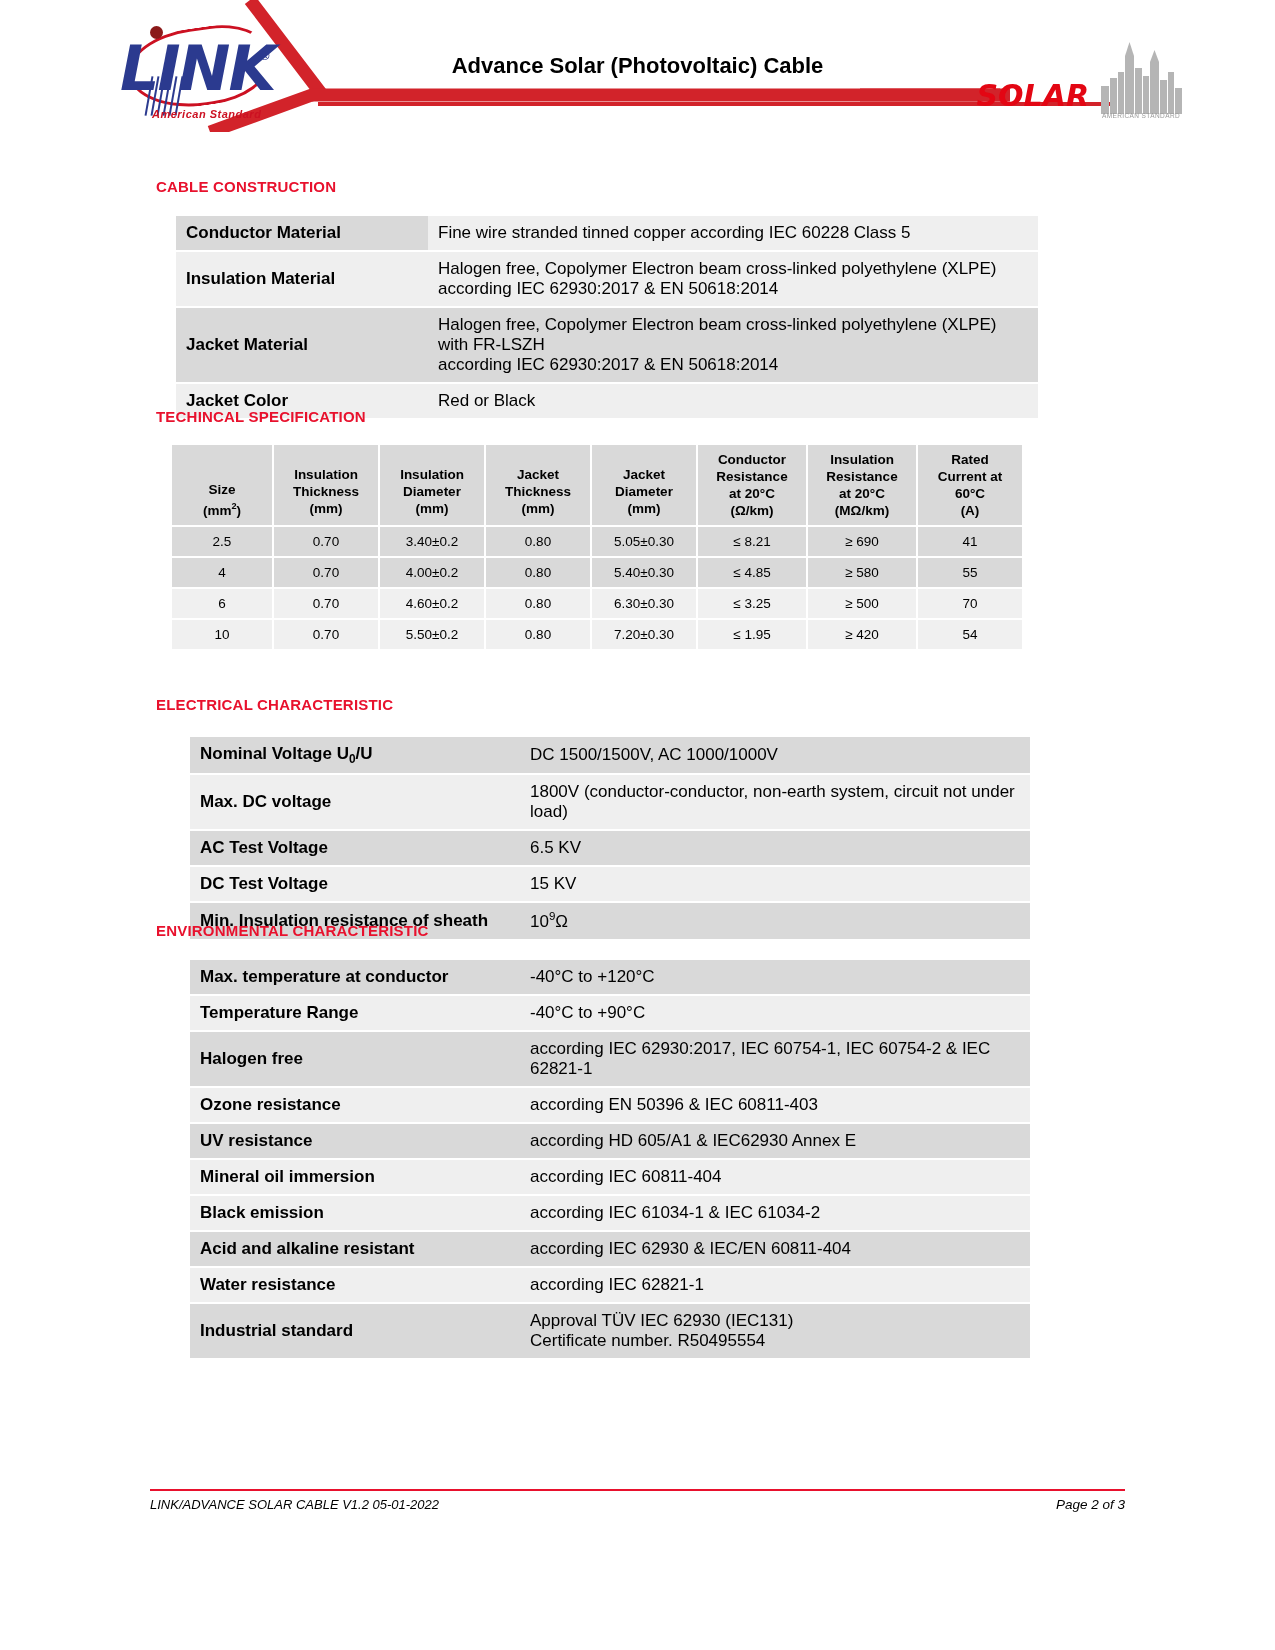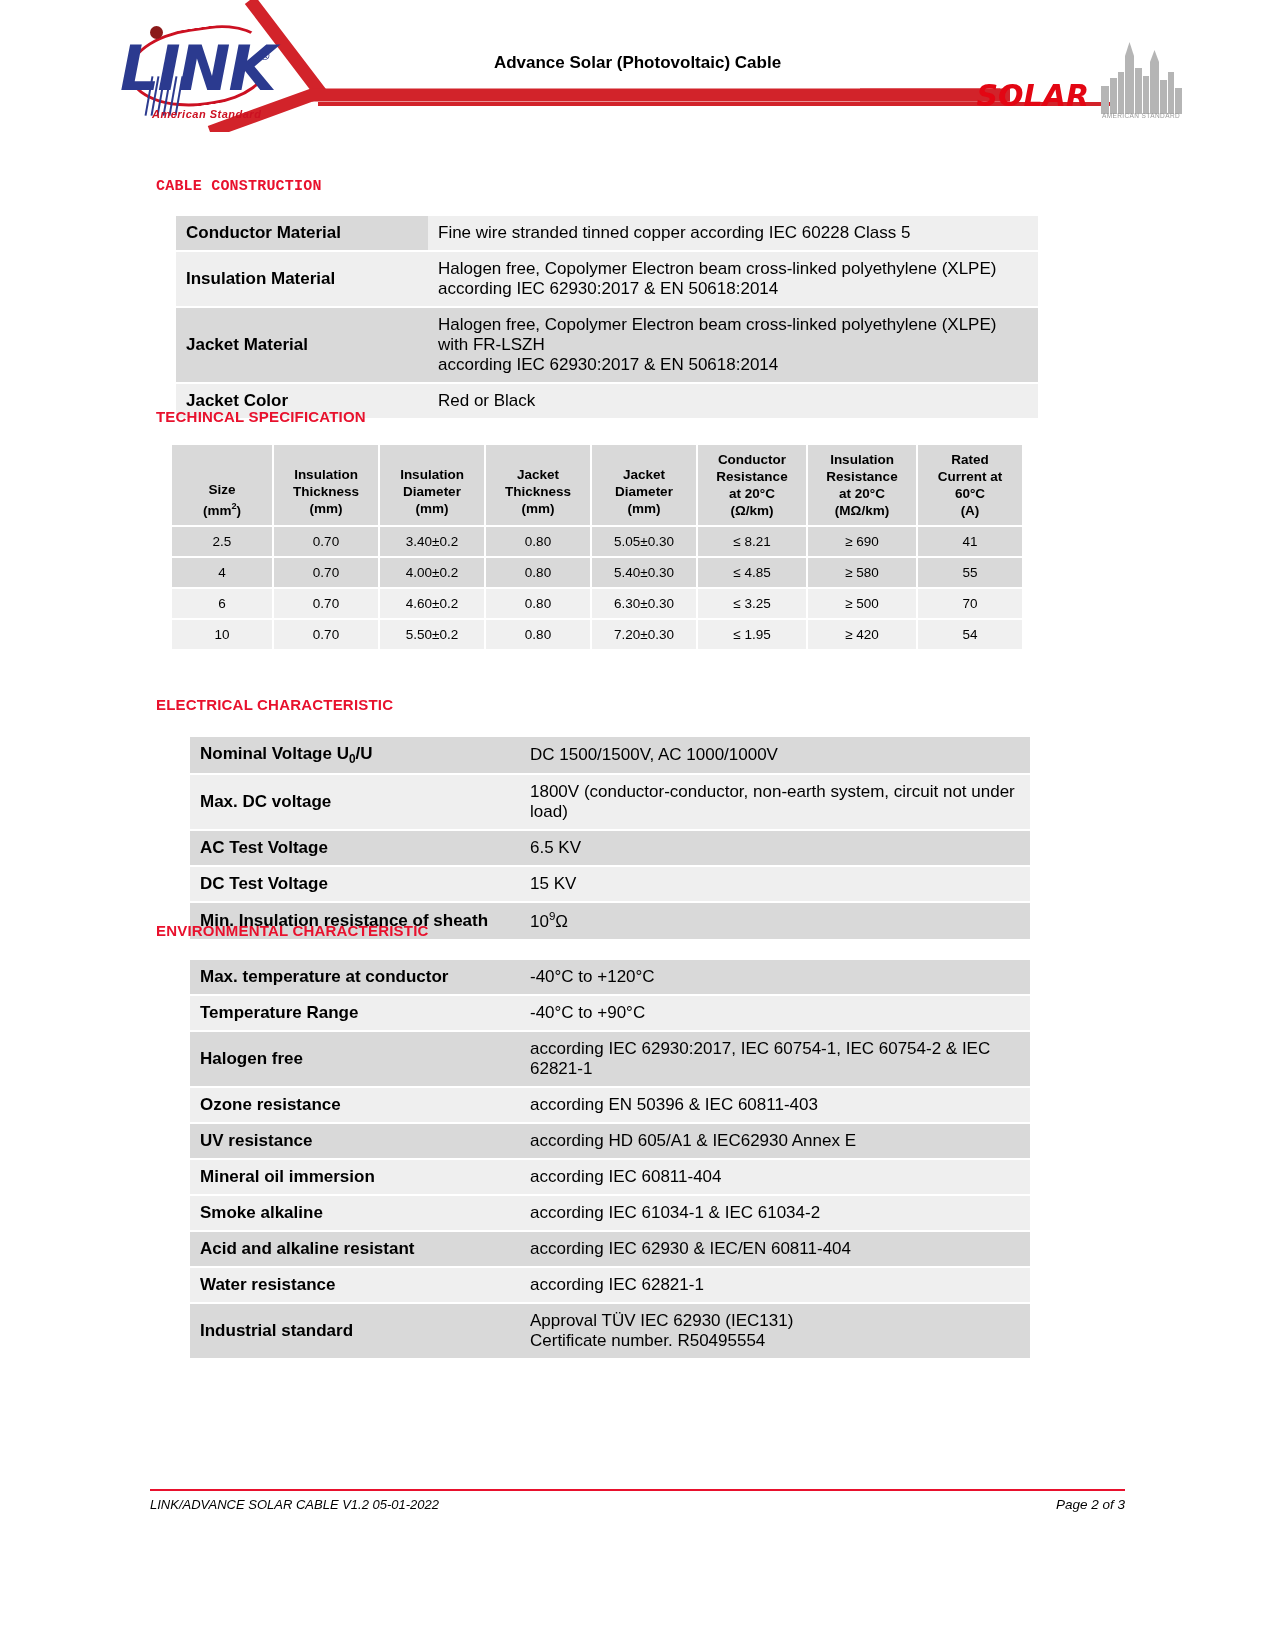--- a/index.html
+++ b/index.html
@@ -99,21 +99,21 @@
     left: 0; top: 0;
     width: 1275px; height: 132px;
     pointer-events: none;
   }
   .header-title {
     position: absolute;
     left: 0;
     top: 53px;
     width: 1275px;
     text-align: center;
-    font-size: 17px;
+    font-size: 22px;
     font-weight: bold;
     color: #000;
   }
   .solar-word {
     position: absolute;
     right: 186px;
     top: 78px;
     font-family: "DejaVu Sans", sans-serif;
     font-size: 30px;
     font-weight: bold;
@@ -275,21 +275,21 @@
       <rect x="51" y="20" width="9" height="52"></rect>
       <polygon points="55.5,8 60,20 51,20"></polygon>
       <rect x="61" y="38" width="7" height="34"></rect>
       <rect x="69" y="30" width="6" height="42"></rect>
       <rect x="76" y="46" width="7" height="26"></rect>
     </g>
   </svg>
   <div class="skyline-caption">AMERICAN STANDARD</div>
 </div>
 
-<div class="section-title" style="position:absolute; left:156px; top:178px;font-family:Liberation Mono, monospace;">CABLE CONSTRUCTION</div>
+<div class="section-title" style="position:absolute; left:156px; top:178px;">CABLE CONSTRUCTION</div>
 
 <table id="cable-construction-table" class="dtable">
   <tbody>
       <tr>
     <td class="c1 lbl shade-mid">Conductor Material</td>
     <td class="c2 shade-light">Fine wire stranded tinned copper according IEC 60228 Class 5</td>
   </tr>
   <tr>
     <td class="c1 lbl shade-light">Insulation Material</td>
     <td class="c2 shade-light">
@@ -458,21 +458,21 @@
   </tr>
   <tr>
     <td class="c1 lbl shade-mid">UV resistance</td>
     <td class="c2 shade-mid">according HD 605/A1 &amp; IEC62930 Annex E</td>
   </tr>
   <tr>
     <td class="c1 lbl shade-light">Mineral oil immersion</td>
     <td class="c2 shade-light">according IEC 60811-404</td>
   </tr>
   <tr>
-    <td class="c1 lbl shade-light">Smoke alkaline</td>
+    <td class="c1 lbl shade-light">Black emission</td>
     <td class="c2 shade-light">according IEC 61034-1 &amp; IEC 61034-2</td>
   </tr>
   <tr>
     <td class="c1 lbl shade-mid">Acid and alkaline resistant</td>
     <td class="c2 shade-mid">according IEC 62930 &amp; IEC/EN 60811-404</td>
   </tr>
   <tr>
     <td class="c1 lbl shade-light">Water resistance</td>
     <td class="c2 shade-light">according IEC 62821-1</td>
   </tr>

